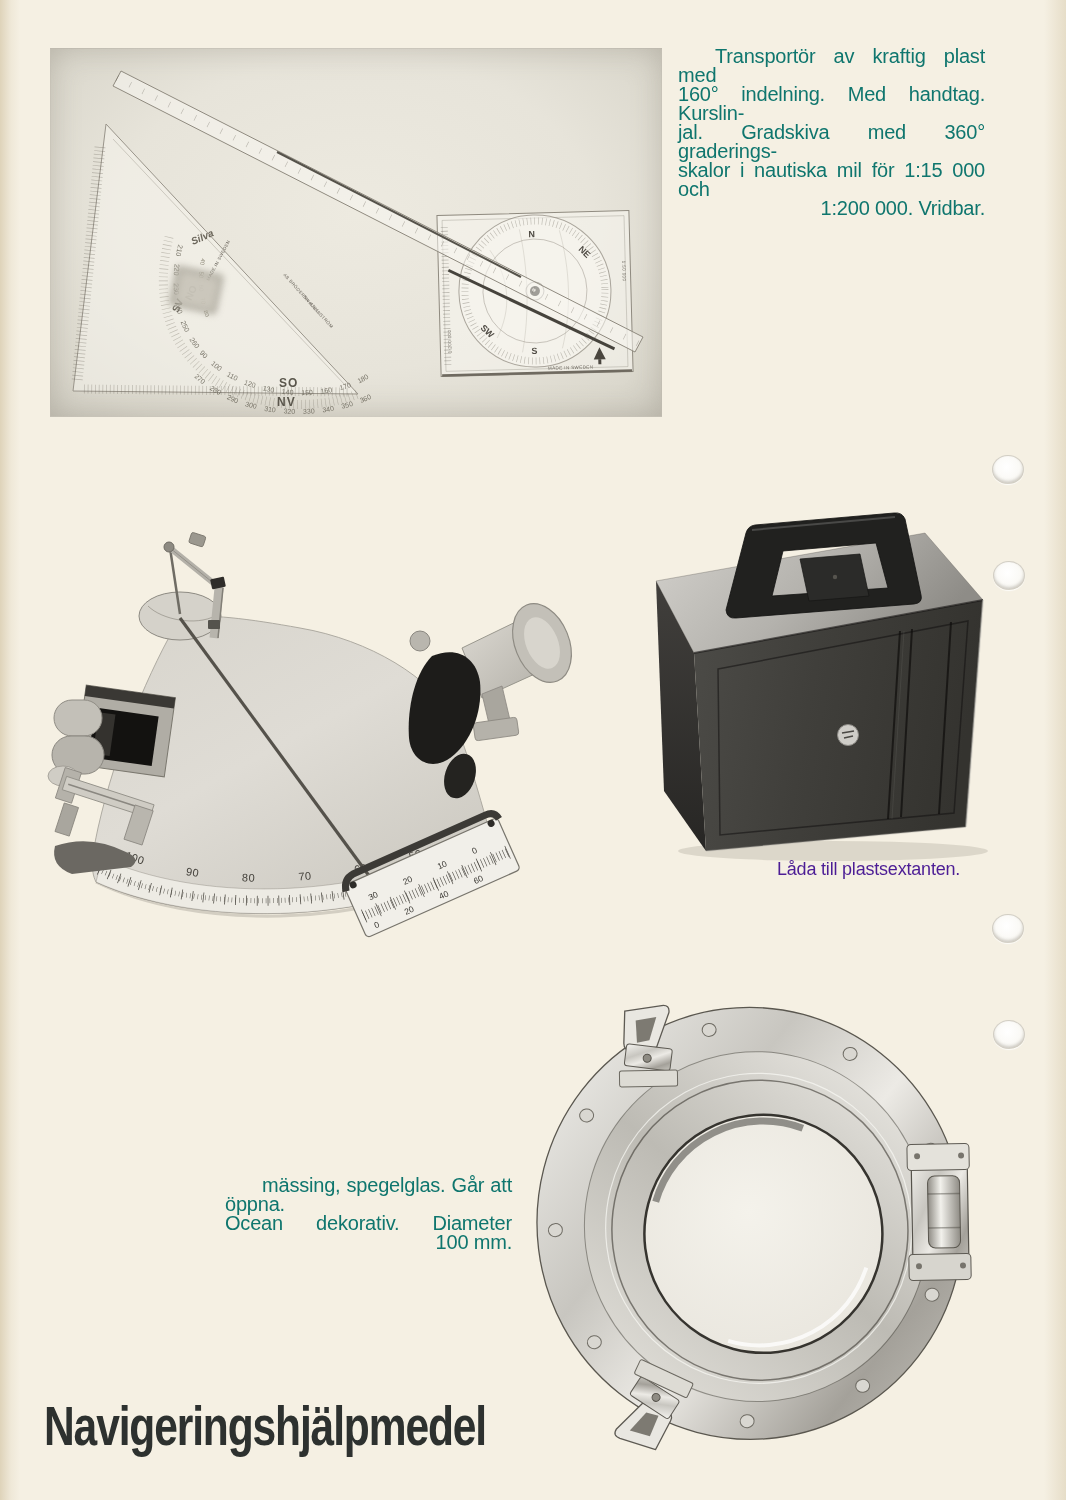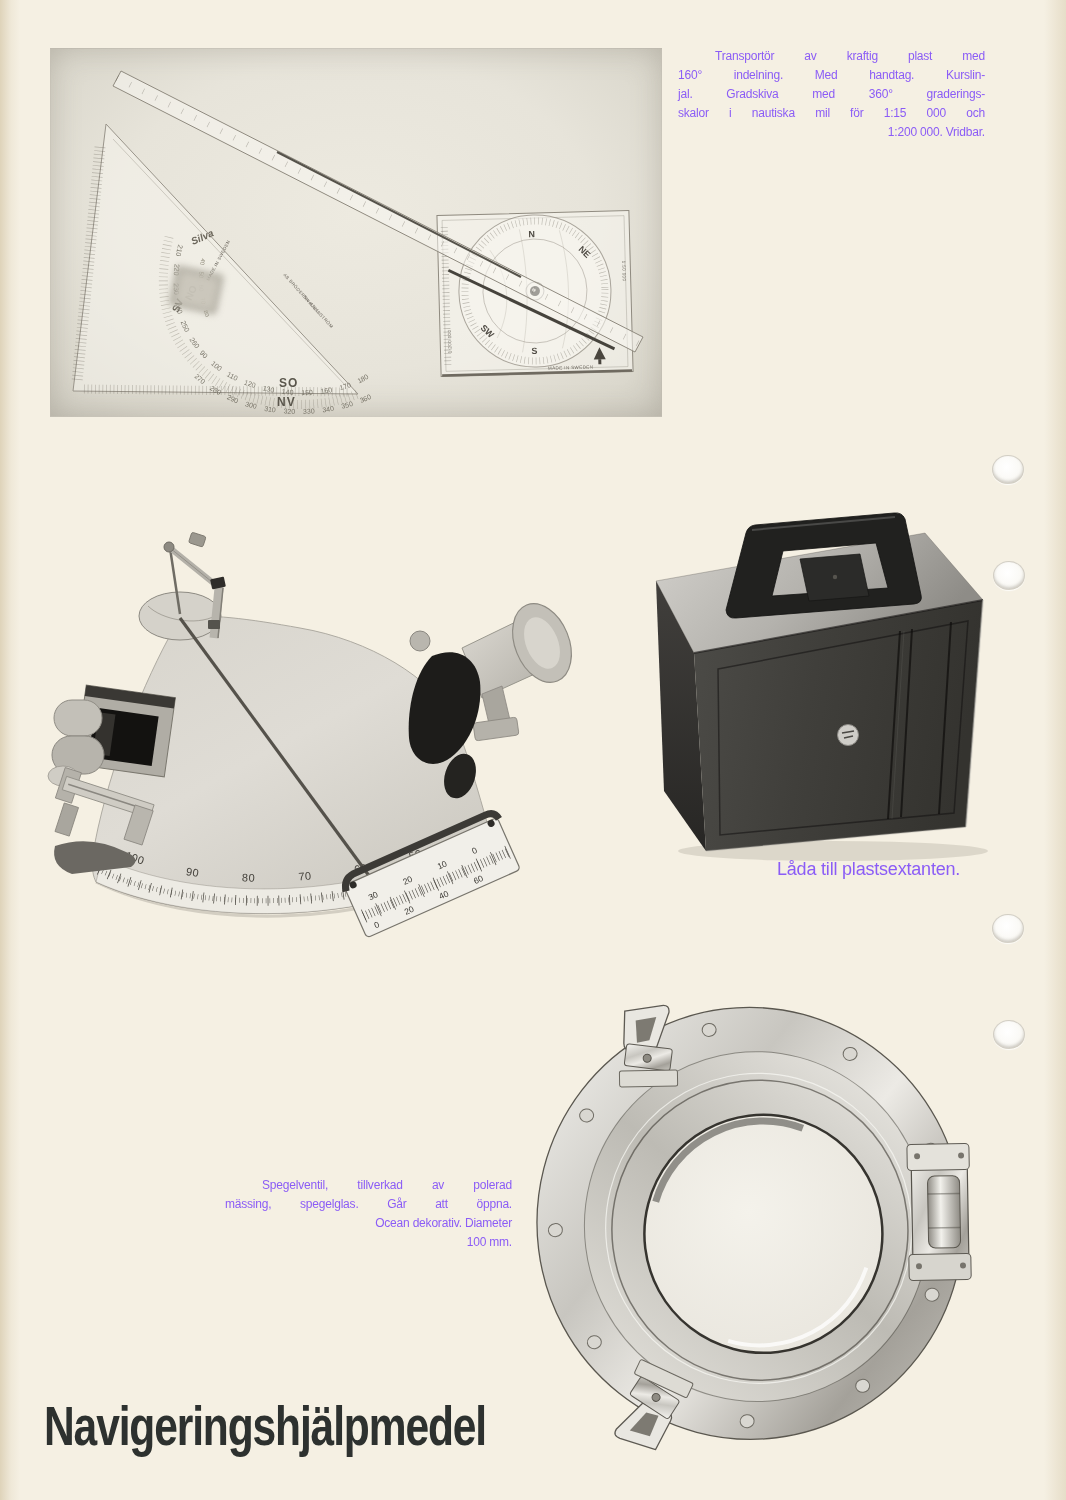--- a/index.html
+++ b/index.html
@@ -7,26 +7,26 @@
         overflow:hidden;font-family:"Liberation Sans","DejaVu Sans",sans-serif;color:#232220;}
   .edge{position:absolute;top:0;bottom:0;pointer-events:none;}
   .edge-left{left:0;width:20px;background:linear-gradient(to right,rgba(186,164,118,.38),rgba(186,164,118,.10) 55%,rgba(186,164,118,0));}
   .edge-right{right:0;width:22px;background:linear-gradient(to left,rgba(196,178,138,.30),rgba(196,178,138,0));}
 
   figure{margin:0;padding:0;position:absolute;}
   .photo-frame{background:radial-gradient(ellipse at 50% 45%, #edeae0 0%, #e7e4da 55%, #dbd8cd 85%, #cfccc1 100%);
                box-shadow:inset 0 0 30px rgba(110,104,90,.28);border:1px solid rgba(140,133,118,.25);}
 
   
-  .tblock{position:absolute;font-size:12px;line-height:19px;letter-spacing:-0.2px;color:#8b5cf6;}
+  .tblock{position:absolute;font-size:20px;line-height:19px;letter-spacing:-0.2px;color:#0f766e;}
   .tline{white-space:nowrap;text-align:right;}
   .indent-first .tline:first-child{text-indent:37px;}
   .justify-4 .tline:nth-child(-n+4){text-align:justify;text-align-last:justify;white-space:normal;}
   .justify-2 .tline:nth-child(-n+2){text-align:justify;text-align-last:justify;white-space:normal;}
-  .caption{position:absolute;font-size:18px;line-height:19px;letter-spacing:-0.2px;color:#8b5cf6;white-space:nowrap;}
+  .caption{position:absolute;font-size:18px;line-height:19px;letter-spacing:-0.2px;color:#4c1d95;white-space:nowrap;}
 
   .heading{position:absolute;left:44px;top:1393px;margin:0;font-size:56px;font-weight:bold;
            letter-spacing:-1.5px;color:#2d312f;transform:scaleX(.76);transform-origin:left top;white-space:nowrap;}
 
   .punch{position:absolute;width:30px;height:27px;border-radius:50%;
          background:radial-gradient(circle at 45% 40%, #ffffff 0%, #faf9f5 60%, #efede6 100%);
          border:1px solid rgba(140,132,112,.35);box-shadow:inset 0 -2px 3px rgba(90,84,68,.25),0 1px 1px rgba(255,255,255,.8);}
 
   
   svg{display:block;}
@@ -265,21 +265,20 @@
         <circle cx="200" cy="232" r="10.5" fill="#cfcdc8" stroke="#8b8984" stroke-width="1"></circle>
         <path d="M194,230 L206,228 M196,235 L205,233" stroke="#4a4844" stroke-width="1.6"></path>
       </g>
     </svg>
   </figure>
 
   <div class="caption" style="left:777px;top:860px;">Låda till plastsextanten.</div>
 
 
   <div class="tblock indent-first justify-2" style="left:225px;top:1176px;width:287px;">
-      <div class="tline">Spegelventil, tillverkad av polerad</div>
       <div class="tline">mässing, spegelglas. Går att öppna.</div>
       <div class="tline">Ocean dekorativ. Diameter</div>
       <div class="tline">100 mm.</div>
     </div>
 
   <figure style="left:518px;top:995px;width:472px;height:462px;">
     <svg viewBox="0 0 472 462" width="472" height="462" xmlns="http://www.w3.org/2000/svg">
       <defs>
         <linearGradient id="phMetal" x1="0" y1="0" x2="1" y2="1">
           <stop offset="0" stop-color="#f5f4f0"></stop>

